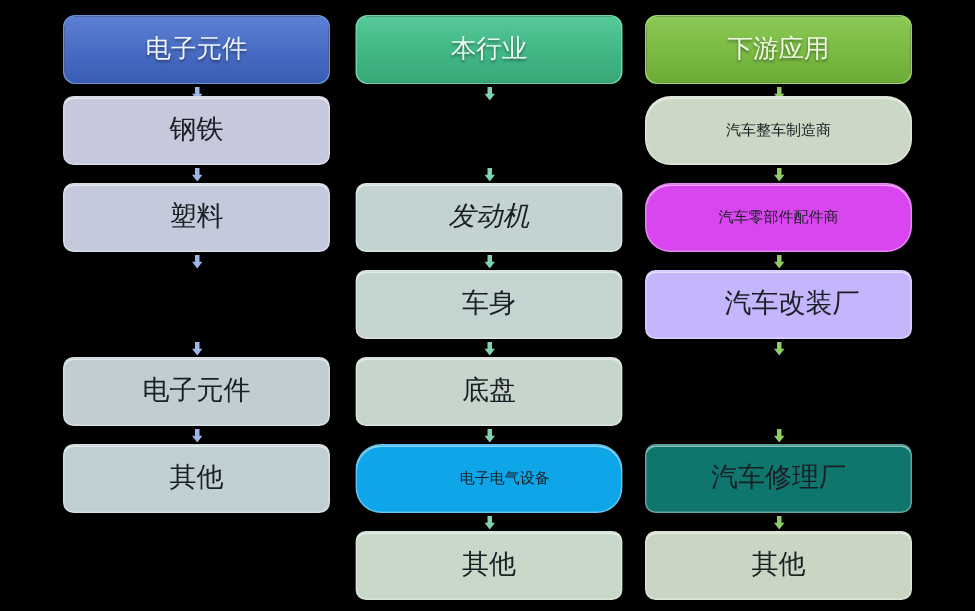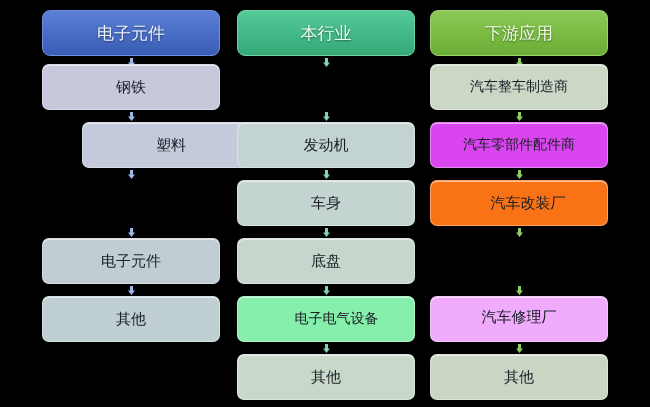--- a/index.html
+++ b/index.html
@@ -53,26 +53,26 @@
     background:linear-gradient(180deg,#56c997 0%,#44bb88 45%,#36a876 100%);
     border:1px solid #6ed4a8;
     color:#e9fbf3;
   }
   .header.green {
     background:linear-gradient(180deg,#8cc857 0%,#7cbd45 45%,#6aad36 100%);
     border:1px solid #9dd46c;
     color:#f1fbe6;
   }
   .item {
-    font-size:15px;
+    font-size:18px;
     color:#1a1f24;
     border:1px solid rgba(255,255,255,0.35);
     box-shadow:inset 0 1px 0 rgba(255,255,255,0.55);
   }
-  .item.long { font-size:14px; }
+  .item.long { font-size:10px;border-radius:17px; }
 
   .arrow {
     position:absolute;
     width:7px;
     height:9px;
     left:50%;
     margin-left:-3.5px;
   }
   .arrow svg { display:block; width:7px; height:9px; }
 
@@ -98,21 +98,21 @@
         <svg viewBox="0 0 7 9" xmlns="http://www.w3.org/2000/svg">
           <path d="M2 0 H5 V4.5 H7 L3.5 9 L0 4.5 H2 Z" fill="#9db6e8"></path>
         </svg>
       </div>
       <div class="node item" style="top: 64px; background: rgb(198, 200, 220);">钢铁</div>
       <div class="arrow" style="top: 112px;">
         <svg viewBox="0 0 7 9" xmlns="http://www.w3.org/2000/svg">
           <path d="M2 0 H5 V4.5 H7 L3.5 9 L0 4.5 H2 Z" fill="#9db6e8"></path>
         </svg>
       </div>
-      <div class="node item" style="top: 122px; background: rgb(196, 202, 219); margin-left: 40px;">塑料</div>
+      <div class="node item" style="top: 122px; background: rgb(196, 202, 219);">塑料</div>
       <div class="arrow" style="top: 170px;">
         <svg viewBox="0 0 7 9" xmlns="http://www.w3.org/2000/svg">
           <path d="M2 0 H5 V4.5 H7 L3.5 9 L0 4.5 H2 Z" fill="#9db6e8"></path>
         </svg>
       </div>
       <div class="arrow" style="top: 228px;">
         <svg viewBox="0 0 7 9" xmlns="http://www.w3.org/2000/svg">
           <path d="M2 0 H5 V4.5 H7 L3.5 9 L0 4.5 H2 Z" fill="#9db6e8"></path>
         </svg>
       </div>
@@ -129,39 +129,39 @@
       <div class="arrow" style="top: 58px;">
         <svg viewBox="0 0 7 9" xmlns="http://www.w3.org/2000/svg">
           <path d="M2 0 H5 V4.5 H7 L3.5 9 L0 4.5 H2 Z" fill="#7fd3b0"></path>
         </svg>
       </div>
       <div class="arrow" style="top: 112px;">
         <svg viewBox="0 0 7 9" xmlns="http://www.w3.org/2000/svg">
           <path d="M2 0 H5 V4.5 H7 L3.5 9 L0 4.5 H2 Z" fill="#7fd3b0"></path>
         </svg>
       </div>
-      <div class="node item" style="top: 122px; background: rgb(195, 211, 210);">发动机</div>
+      <div class="node item" style="top: 122px; background: rgb(195, 211, 210); font-style: italic;">发动机</div>
       <div class="arrow" style="top: 170px;">
         <svg viewBox="0 0 7 9" xmlns="http://www.w3.org/2000/svg">
           <path d="M2 0 H5 V4.5 H7 L3.5 9 L0 4.5 H2 Z" fill="#7fd3b0"></path>
         </svg>
       </div>
       <div class="node item" style="top: 180px; background: rgb(196, 212, 208);">车身</div>
       <div class="arrow" style="top: 228px;">
         <svg viewBox="0 0 7 9" xmlns="http://www.w3.org/2000/svg">
           <path d="M2 0 H5 V4.5 H7 L3.5 9 L0 4.5 H2 Z" fill="#7fd3b0"></path>
         </svg>
       </div>
       <div class="node item" style="top: 238px; background: rgb(198, 214, 205);">底盘</div>
       <div class="arrow" style="top: 286px;">
         <svg viewBox="0 0 7 9" xmlns="http://www.w3.org/2000/svg">
           <path d="M2 0 H5 V4.5 H7 L3.5 9 L0 4.5 H2 Z" fill="#7fd3b0"></path>
         </svg>
       </div>
-      <div class="node item long" style="top: 296px; background: #86efac; padding-left: 21px;">电子电气设备</div>
+      <div class="node item long" style="top: 296px; background: #0ea5e9; padding-left: 21px;">电子电气设备</div>
       <div class="arrow" style="top: 344px;">
         <svg viewBox="0 0 7 9" xmlns="http://www.w3.org/2000/svg">
           <path d="M2 0 H5 V4.5 H7 L3.5 9 L0 4.5 H2 Z" fill="#7fd3b0"></path>
         </svg>
       </div>
       <div class="node item" style="top: 354px; background: rgb(200, 216, 201);">其他</div>
     </div>
   <div class="column" id="col-2">
       <div class="node header green" style="top: 10px;">下游应用</div>
       <div class="arrow" style="top: 58px;">
@@ -174,32 +174,32 @@
         <svg viewBox="0 0 7 9" xmlns="http://www.w3.org/2000/svg">
           <path d="M2 0 H5 V4.5 H7 L3.5 9 L0 4.5 H2 Z" fill="#8fcc66"></path>
         </svg>
       </div>
       <div class="node item long" style="top: 122px; background: #d946ef;">汽车零部件配件商</div>
       <div class="arrow" style="top: 170px;">
         <svg viewBox="0 0 7 9" xmlns="http://www.w3.org/2000/svg">
           <path d="M2 0 H5 V4.5 H7 L3.5 9 L0 4.5 H2 Z" fill="#8fcc66"></path>
         </svg>
       </div>
-      <div class="node item" style="top: 180px; background: #f97316; padding-left: 18px;">汽车改装厂</div>
+      <div class="node item" style="top: 180px; background: #c4b5fd; padding-left: 18px;">汽车改装厂</div>
       <div class="arrow" style="top: 228px;">
         <svg viewBox="0 0 7 9" xmlns="http://www.w3.org/2000/svg">
           <path d="M2 0 H5 V4.5 H7 L3.5 9 L0 4.5 H2 Z" fill="#8fcc66"></path>
         </svg>
       </div>
       <div class="arrow" style="top: 286px;">
         <svg viewBox="0 0 7 9" xmlns="http://www.w3.org/2000/svg">
           <path d="M2 0 H5 V4.5 H7 L3.5 9 L0 4.5 H2 Z" fill="#8fcc66"></path>
         </svg>
       </div>
-      <div class="node item" style="top: 296px; background: #f0abfc; font-family: Liberation Mono, monospace;">汽车修理厂</div>
+      <div class="node item" style="top: 296px; background: #0f766e;">汽车修理厂</div>
       <div class="arrow" style="top: 344px;">
         <svg viewBox="0 0 7 9" xmlns="http://www.w3.org/2000/svg">
           <path d="M2 0 H5 V4.5 H7 L3.5 9 L0 4.5 H2 Z" fill="#8fcc66"></path>
         </svg>
       </div>
       <div class="node item" style="top: 354px; background: rgb(201, 214, 195);">其他</div>
     </div>
 </div>
 
 </body></html>

